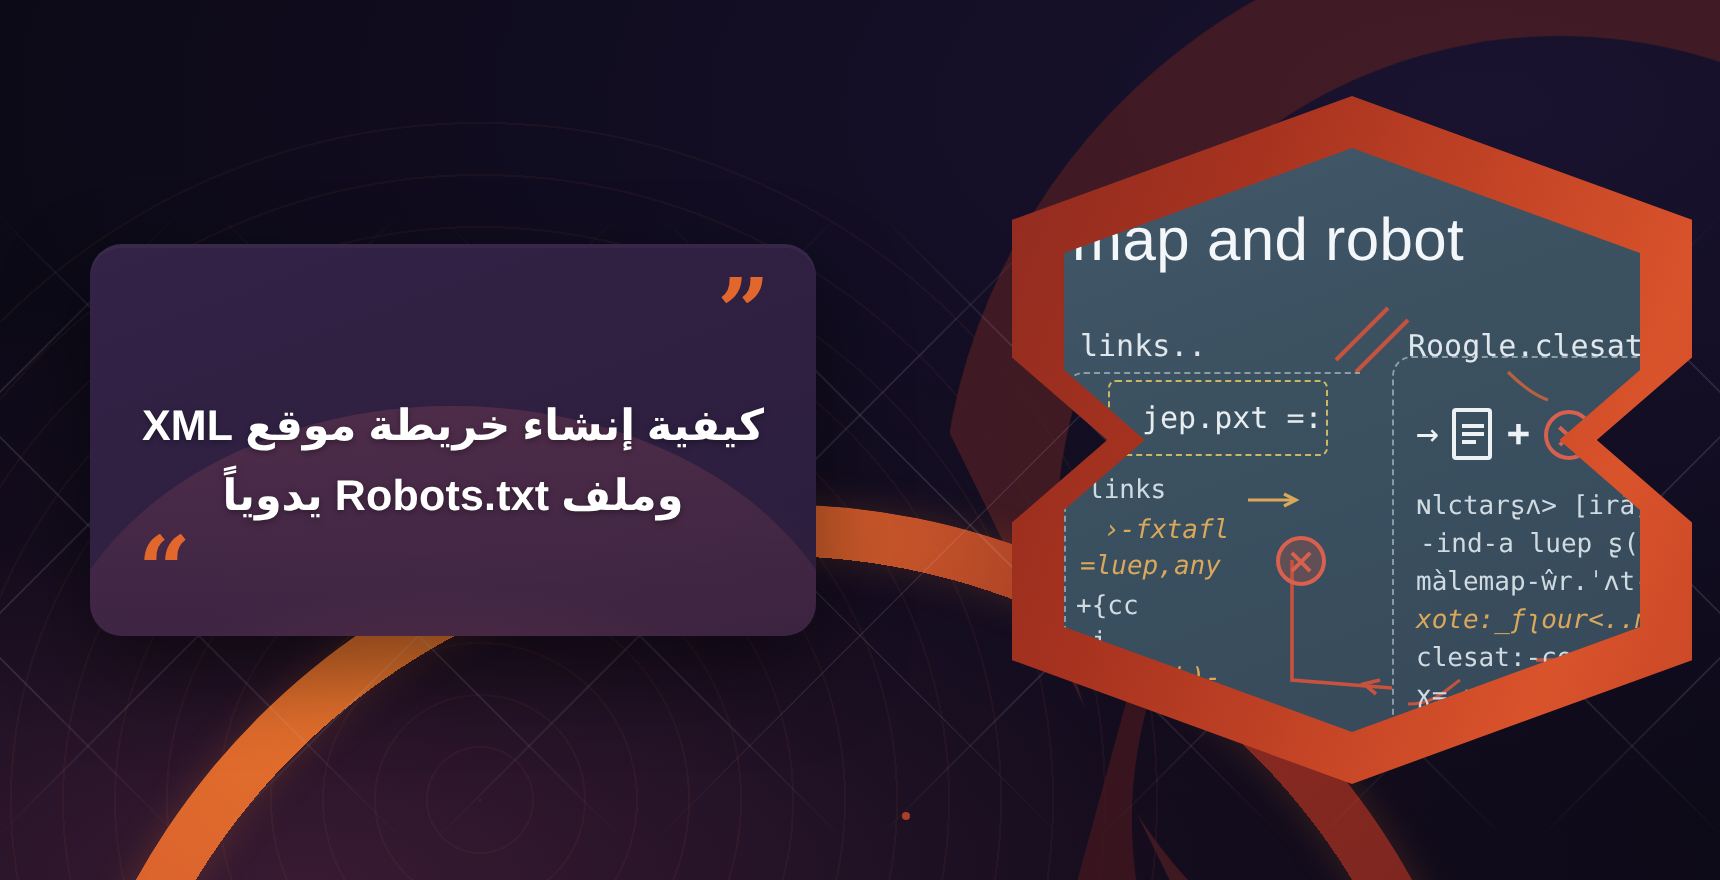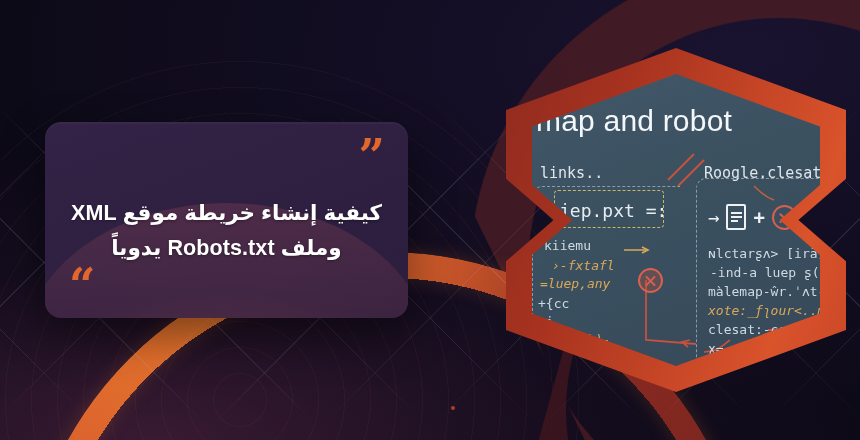--- a/index.html
+++ b/index.html
@@ -179,21 +179,21 @@
   .ill-sub-r{ position:absolute; left:186px; top:96px; font-size:15px; color:#dfe7ec; white-space:nowrap;}
 
   .arrow-y{
     position:absolute; left:98px; top:100px; width:78px; height:14px;
   }
   .dashbox{
     position:absolute; left:36px; top:122px; width:110px; height:38px;
     border:1.4px dashed #cbb862; border-radius:4px;
   }
   .dashbox span{
-    position:absolute; left:4px; top:9px; font-size:18px; color:#e6ecef; white-space:nowrap;
+    position:absolute; left:16px; top:9px; font-size:15px; color:#e6ecef; white-space:nowrap;
   }
 
   .panel-l{
     position:absolute; left:14px; top:118px; width:148px; height:200px;
     border:1.3px dashed rgba(205,219,228,.55); border-right:none;
     border-radius:10px 0 0 10px;
   }
   .panel-r{
     position:absolute; left:178px; top:110px; width:176px; height:212px;
     border:1.3px dashed rgba(205,219,228,.55);
@@ -278,21 +278,21 @@
           <path d="M6,6 l10,-4 M6,6 l10,4" stroke="#cbb862" stroke-width="2" fill="none"></path>
         </svg>
 
         <div class="panel-l"></div>
         <div class="panel-r"></div>
 
         <div class="dashbox">
           <span>:= jep.pxt</span>
         </div>
 
-        <div class="code pale" style="left:26px; top:170px;">kiiemu</div>
+        <div class="code pale" style="left:26px; top:170px;">links</div>
         <div class="code amber" style="left:34px; top:190px;">fxtafl-‹</div>
         <div class="code amber" style="left:22px; top:208px;">luep,any=</div>
         <div class="code pale" style="left:20px; top:228px;">cc}+</div>
         <div class="code pale" style="left:20px; top:246px;">ni</div>
         <div class="code amber" style="left:22px; top:264px;">-(æes[b)=</div>
         <div class="code pale" style="left:34px; top:284px;">smaIsˈ ƒγ)</div>
 
         <div class="circ-x" style="position:absolute; left:120px; top:200px; background:rgba(199,82,61,.28);"></div>
 
         <div class="icn-row">

